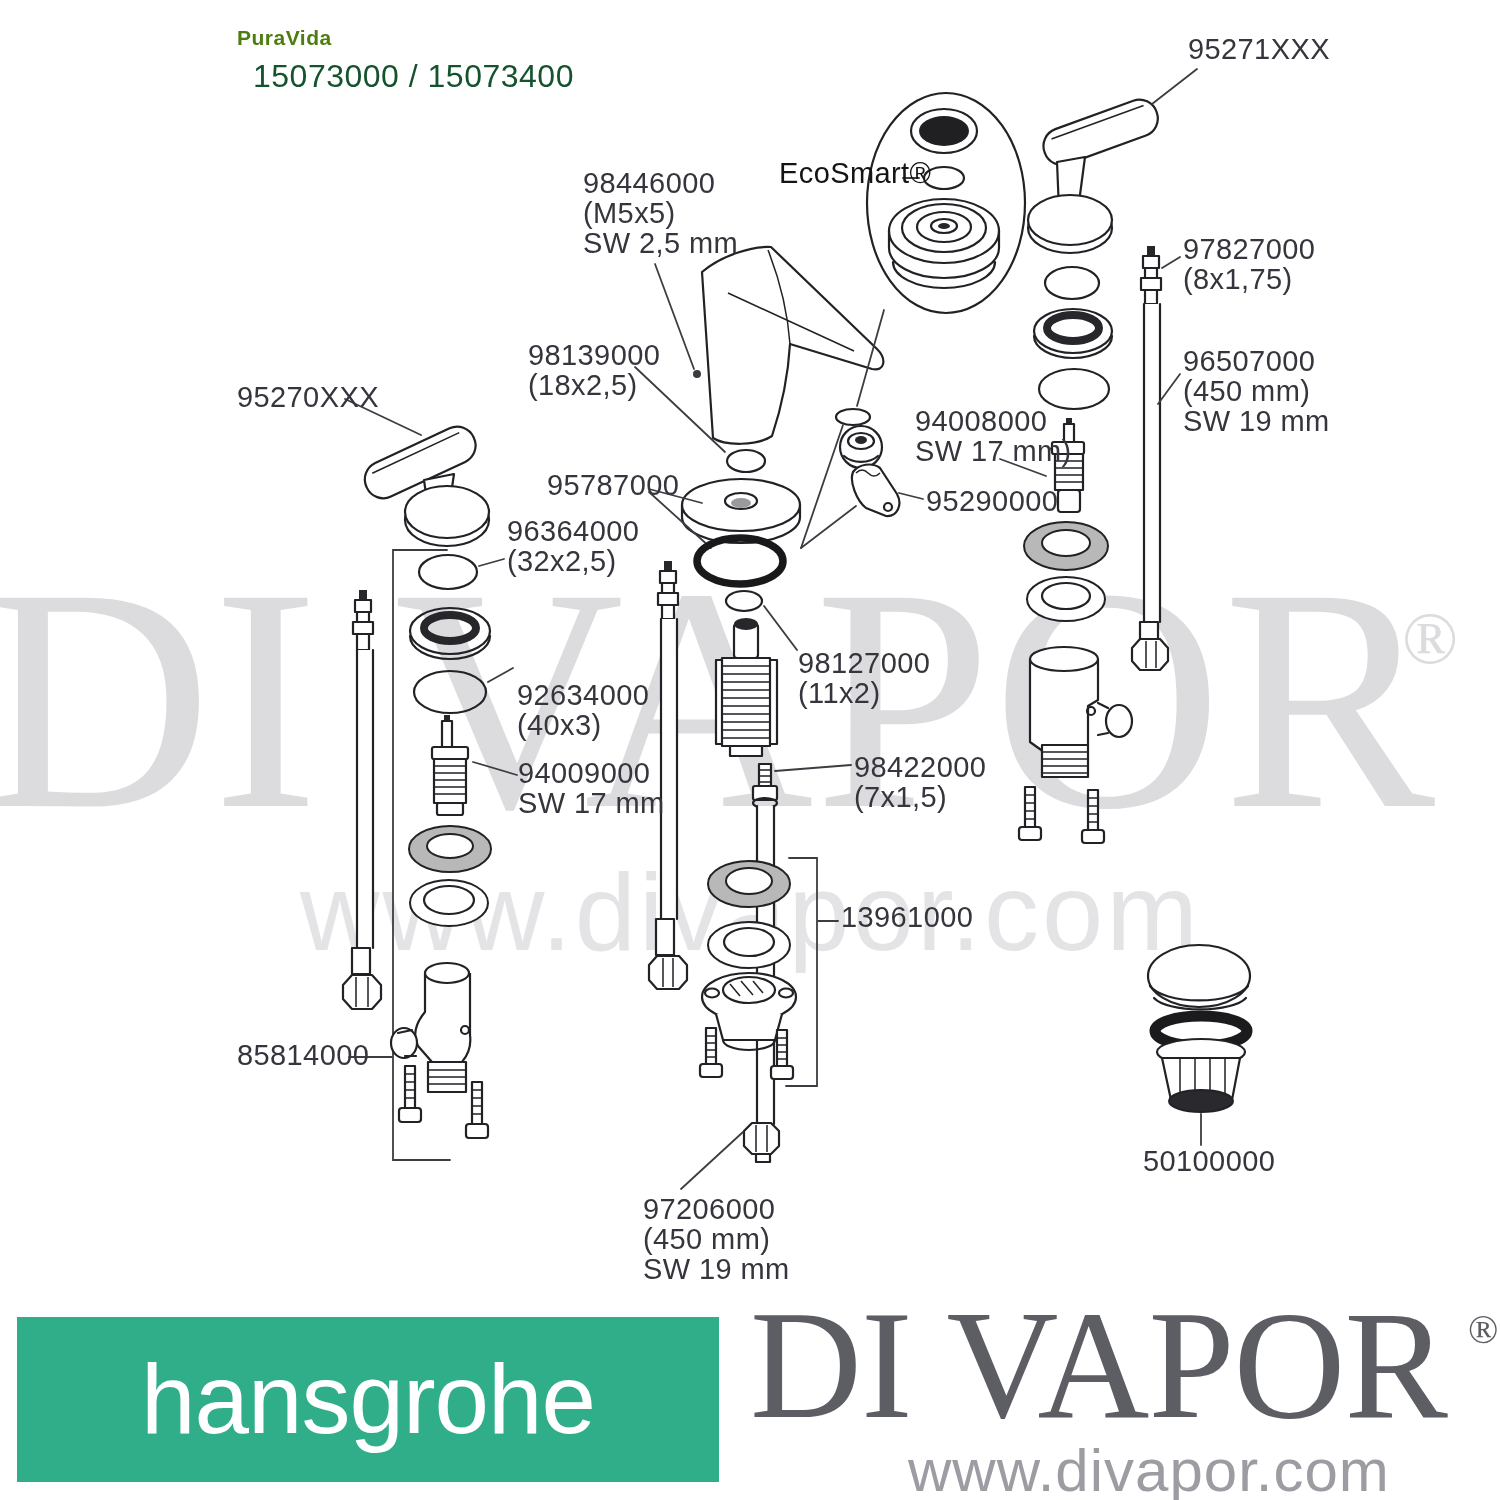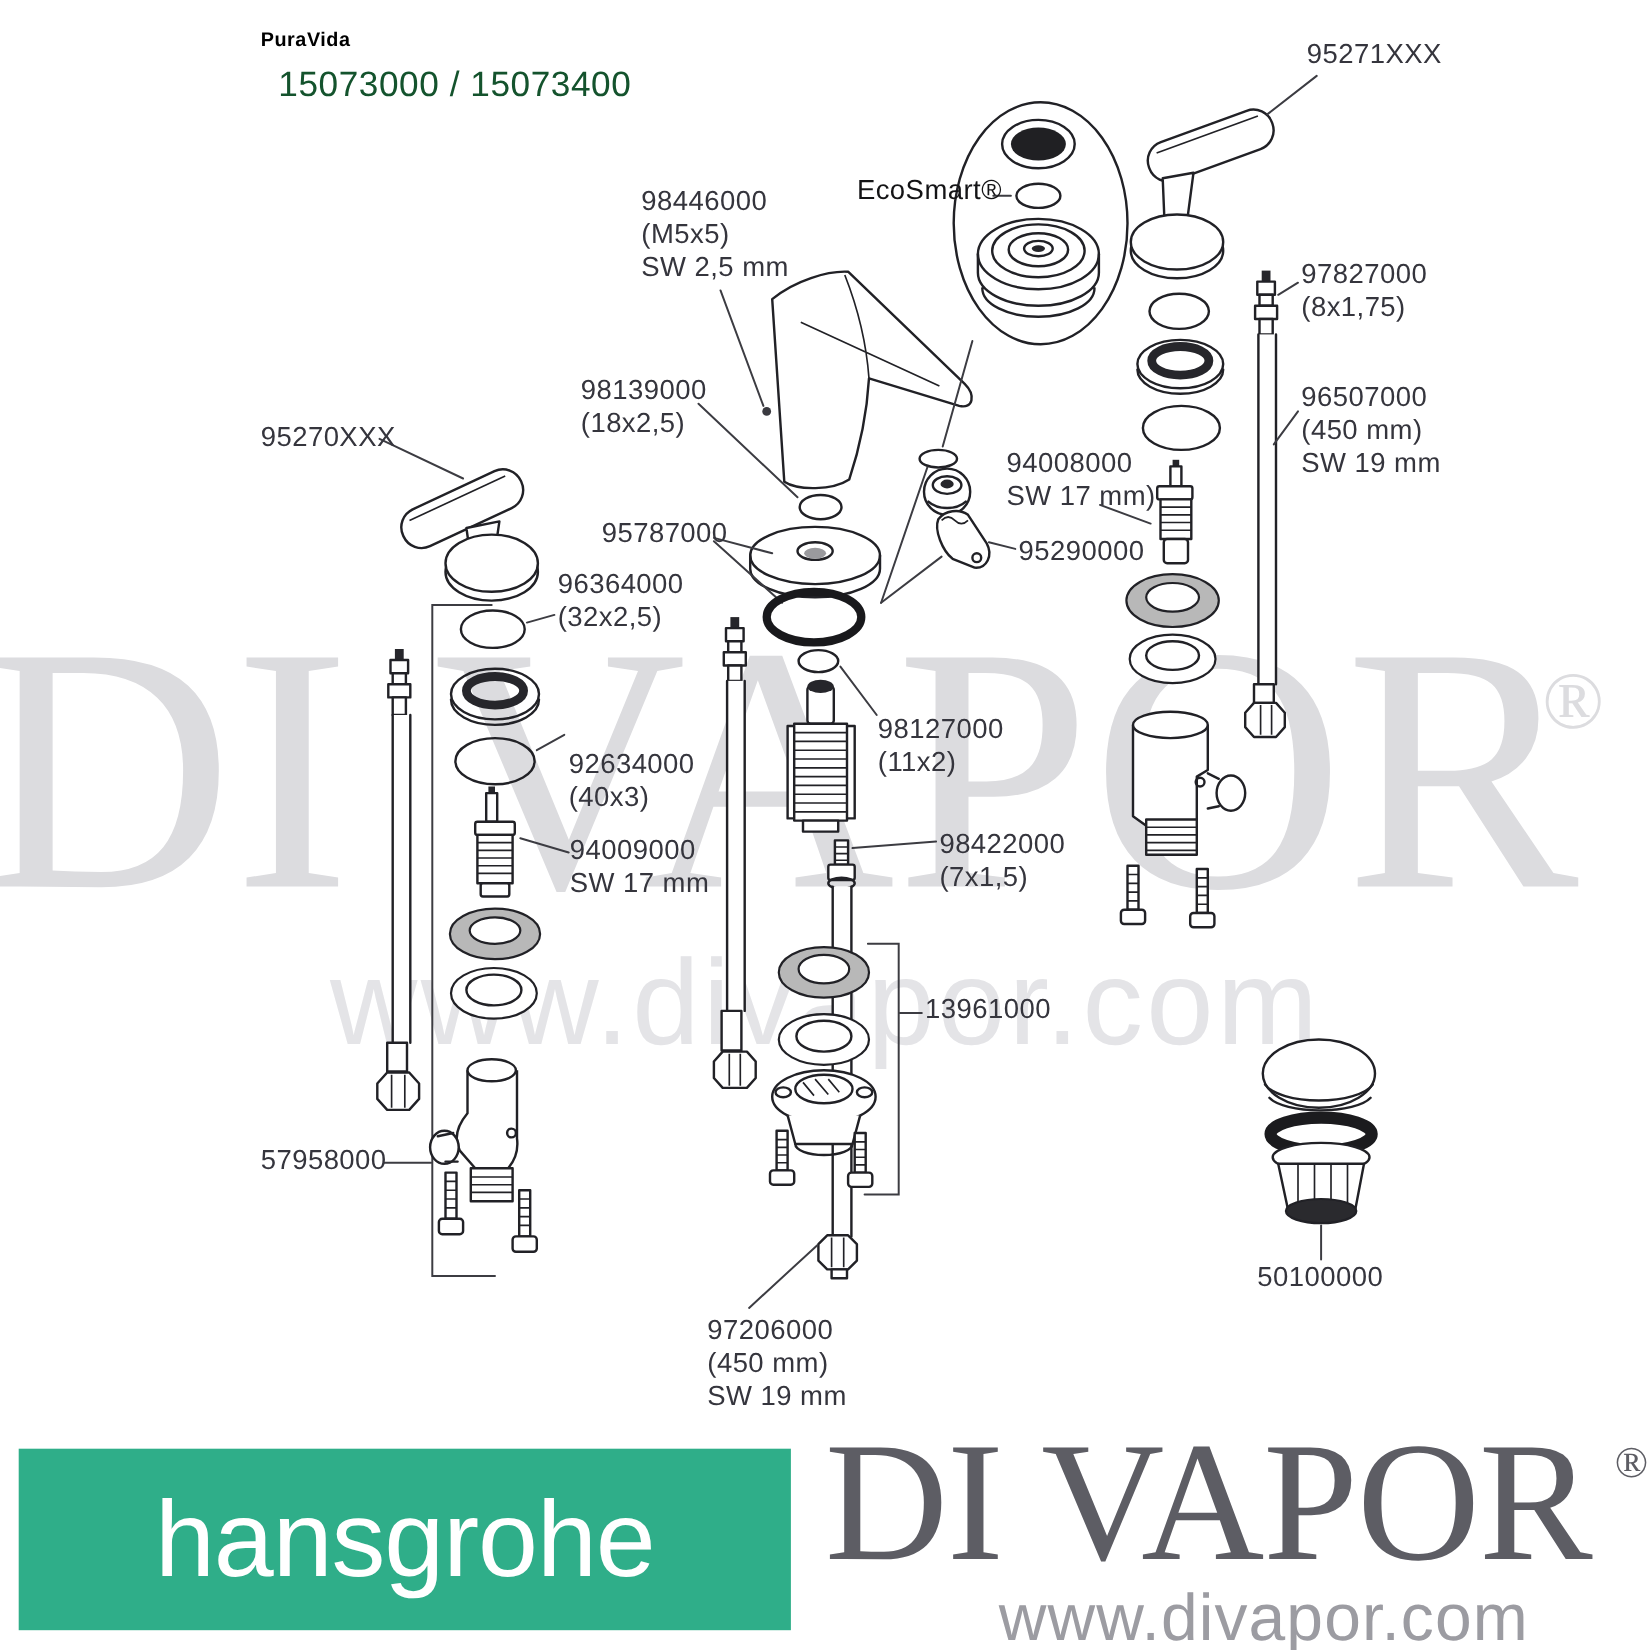--- a/index.html
+++ b/index.html
@@ -17,25 +17,25 @@
   
   #diagram{position:absolute;left:0;top:0;z-index:2;}
   .s {stroke:#212126;stroke-width:2.2;fill:none;stroke-linecap:round;stroke-linejoin:round;}
   .sf{stroke:#212126;stroke-width:2.2;fill:#ffffff;stroke-linejoin:round;}
   .gf{stroke:#212126;stroke-width:2;fill:#b8b8b8;}
   .wf{stroke:#212126;stroke-width:2;fill:#ffffff;}
   .df{fill:#26262b;stroke:none;}
   .ln{stroke:#3c3c42;stroke-width:1.8;fill:none;stroke-linecap:round;}
   .thin{stroke:#212126;stroke-width:1.5;fill:none;}
   
-  .lbl{position:absolute;z-index:3;font-size:25px;line-height:30px;
+  .lbl{position:absolute;z-index:3;font-size:29px;line-height:30px;
        color:#35353d;letter-spacing:0.4px;white-space:nowrap;}
   .lbl-bold{font-weight:normal;color:#141416;}
-  .title-name{position:absolute;left:237px;top:26px;z-index:3;font-size:18px;
-       font-weight:bold;color:#000000;letter-spacing:0.5px;}
+  .title-name{position:absolute;left:237px;top:26px;z-index:3;font-size:21px;
+       font-weight:bold;color:#4d7c0f;letter-spacing:0.5px;}
   .title-codes{position:absolute;left:253px;top:58px;z-index:3;font-size:32px;
        color:#14532d;letter-spacing:0.5px;}
   
   .hg-box{position:absolute;left:17px;top:1317px;width:702px;height:165px;z-index:4;
           background:#2fae89;display:flex;align-items:center;justify-content:center;}
   .hg-text{font-family:"Liberation Sans",sans-serif;font-size:98px;color:#ffffff;
            letter-spacing:-1px;}
   .dv-logo{position:absolute;left:750px;top:1288px;z-index:4;
            font-family:"Liberation Serif",serif;font-size:155px;line-height:1;
            color:#5d5d64;letter-spacing:-1px;white-space:nowrap;}
@@ -437,21 +437,21 @@
   <div class="lbl" style="left:854px;top:752px">
     <div>98422000</div>
     <div>(7x1,5)</div>
   </div>
 
   <div class="lbl" style="left:841px;top:902px">
     <div>13961000</div>
   </div>
 
   <div class="lbl" style="left:237px;top:1040px">
-    <div>57958000</div>
+    <div>85814000</div>
   </div>
 
   <div class="lbl" style="left:643px;top:1194px">
     <div>97206000</div>
     <div>(450 mm)</div>
     <div>SW 19 mm</div>
   </div>
 
   <div class="lbl" style="left:1143px;top:1146px">
     <div>50100000</div>

